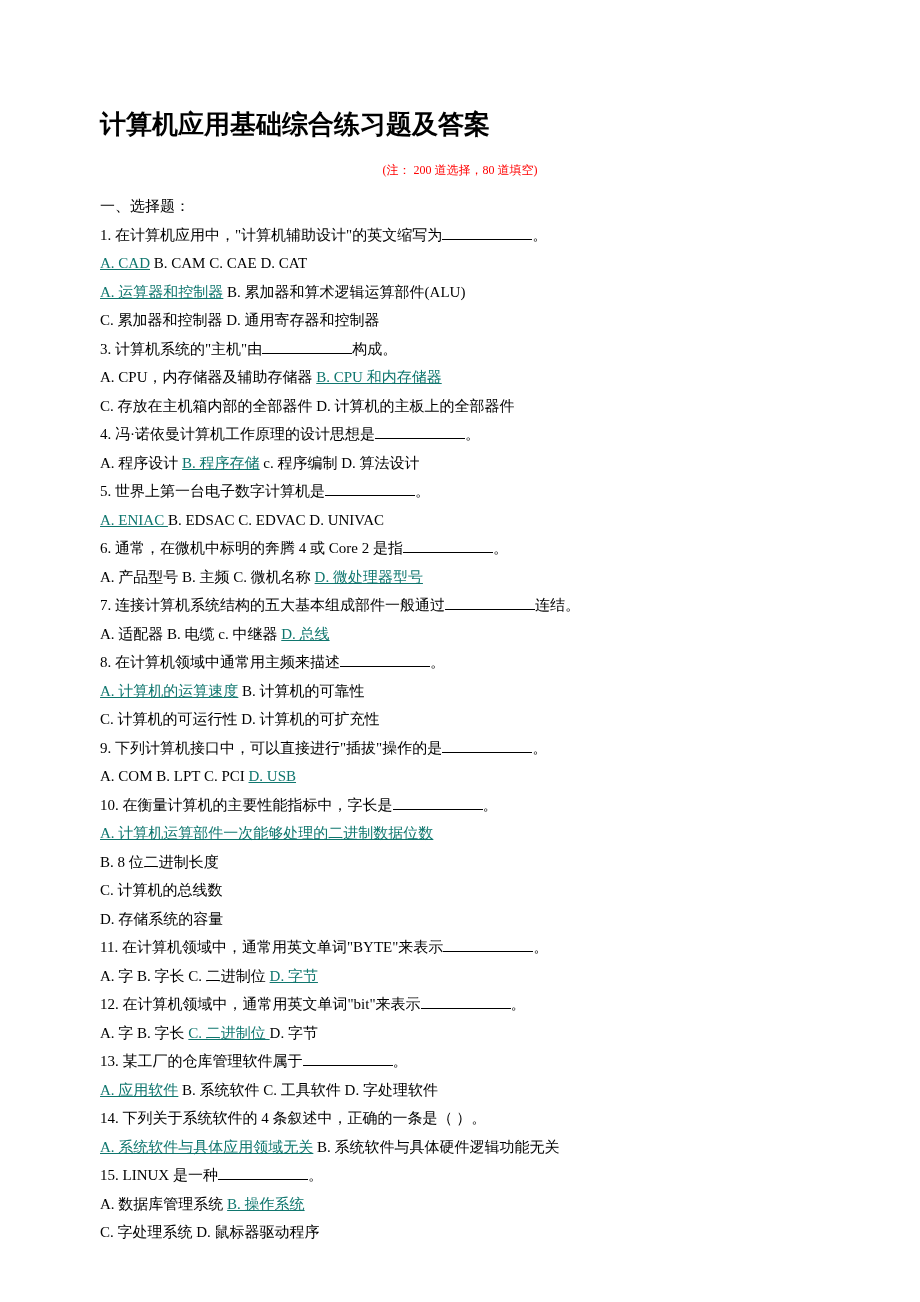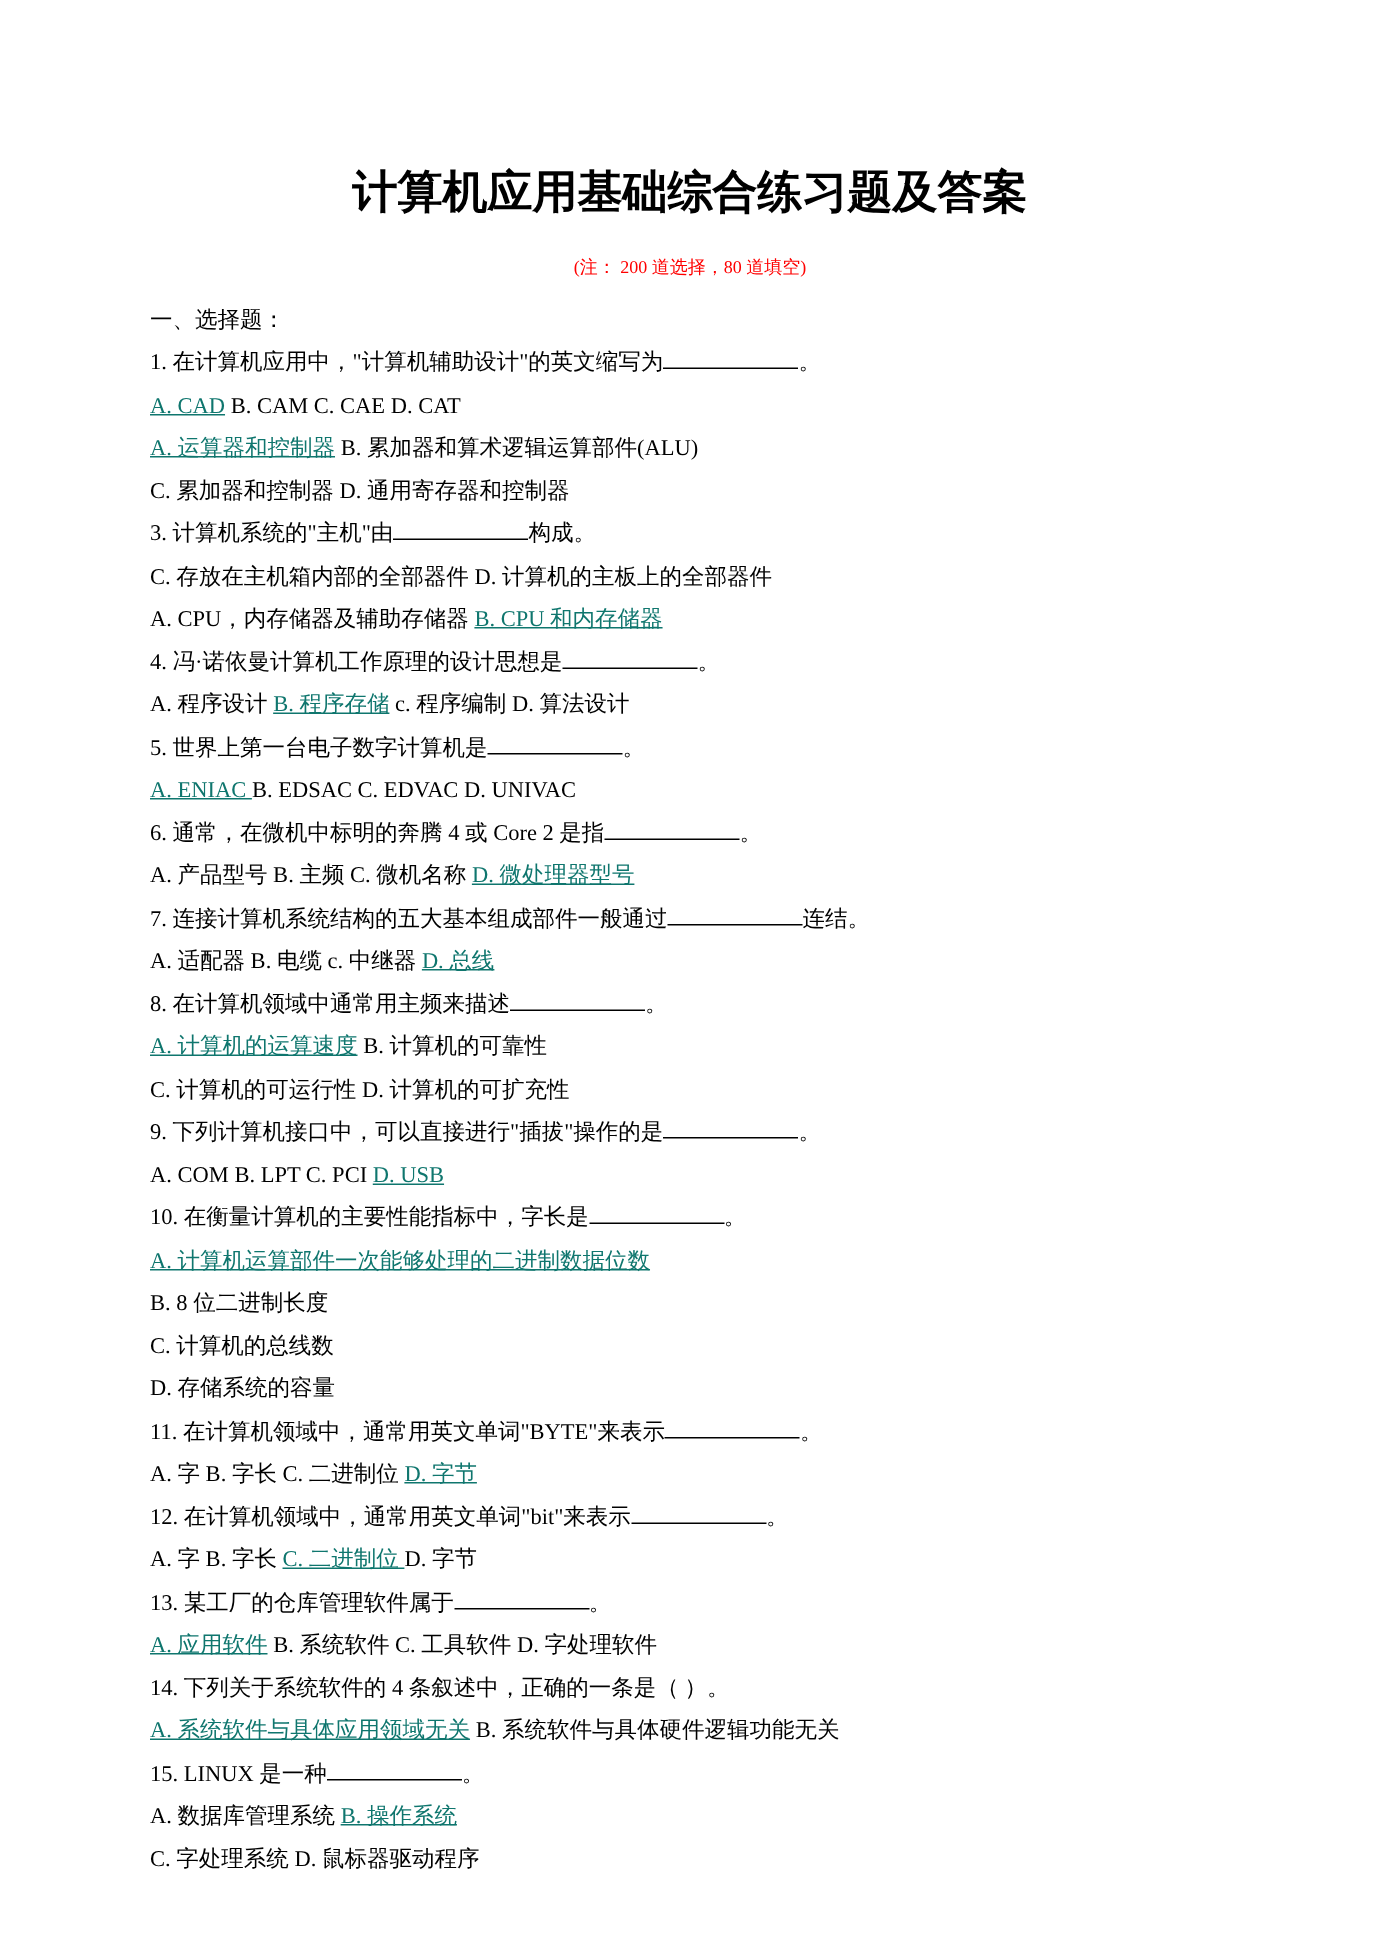--- a/index.html
+++ b/index.html
@@ -5,22 +5,21 @@
     body {
       font-family: "SimSun", "宋体", serif;
       background: #ffffff;
       margin: 0;
       padding: 100px 100px 60px 100px;
       font-size: 15px;
       line-height: 1.9;
       color: #000000;
     }
     .title {
-      text-align: center;
-      font-size: 30px;
+      font-size: 26px;
       font-weight: bold;
       margin-bottom: 10px;
     }
     .subtitle {
       text-align: center;
       color: #ff0000;
       font-size: 12px;
       margin-bottom: 10px;
     }
     .section-header {
@@ -46,22 +45,22 @@
 
 <div class="title">计算机应用基础综合练习题及答案</div>
 <div class="subtitle">(注： 200 道选择，80 道填空)</div>
 <div class="section-header">一、选择题：</div>
 <div id="questions">
     <p class="q-line"><span>1. 在计算机应用中，"计算机辅助设计"的英文缩写为</span><span class="blank"></span><span>。</span></p>
     <p class="q-line"><span class="answer">A. CAD</span><span>   B. CAM   C. CAE   D. CAT</span></p>
     <p class="q-line"><span class="answer">A. 运算器和控制器</span><span>   B. 累加器和算术逻辑运算部件(ALU)</span></p>
     <p class="q-line"><span>C. 累加器和控制器   D. 通用寄存器和控制器</span></p>
     <p class="q-line"><span>3. 计算机系统的"主机"由</span><span class="blank"></span><span>构成。</span></p>
+    <p class="q-line"><span>A. CPU，内存储器及辅助存储器   </span><span class="answer">B. CPU 和内存储器</span></p>
     <p class="q-line"><span>C. 存放在主机箱内部的全部器件   D. 计算机的主板上的全部器件</span></p>
-    <p class="q-line"><span>A. CPU，内存储器及辅助存储器   </span><span class="answer">B. CPU 和内存储器</span></p>
     <p class="q-line"><span>4. 冯·诺依曼计算机工作原理的设计思想是</span><span class="blank"></span><span>。</span></p>
     <p class="q-line"><span>A. 程序设计   </span><span class="answer"> B. 程序存储</span><span>    c. 程序编制   D. 算法设计</span></p>
     <p class="q-line"><span>5. 世界上第一台电子数字计算机是</span><span class="blank"></span><span>。</span></p>
     <p class="q-line"><span class="answer">A. ENIAC </span><span>   B. EDSAC   C. EDVAC   D. UNIVAC</span></p>
     <p class="q-line"><span>6. 通常，在微机中标明的奔腾 4 或 Core 2 是指</span><span class="blank"></span><span>。</span></p>
     <p class="q-line"><span>A. 产品型号   B. 主频   C. 微机名称   </span><span class="answer"> D. 微处理器型号</span></p>
     <p class="q-line"><span>7. 连接计算机系统结构的五大基本组成部件一般通过</span><span class="blank"></span><span>连结。</span></p>
     <p class="q-line"><span>A. 适配器   B. 电缆   c. 中继器   </span><span class="answer">D. 总线</span></p>
     <p class="q-line"><span>8. 在计算机领域中通常用主频来描述</span><span class="blank"></span><span>。</span></p>
     <p class="q-line"><span class="answer">A. 计算机的运算速度</span><span>   B. 计算机的可靠性</span></p>

